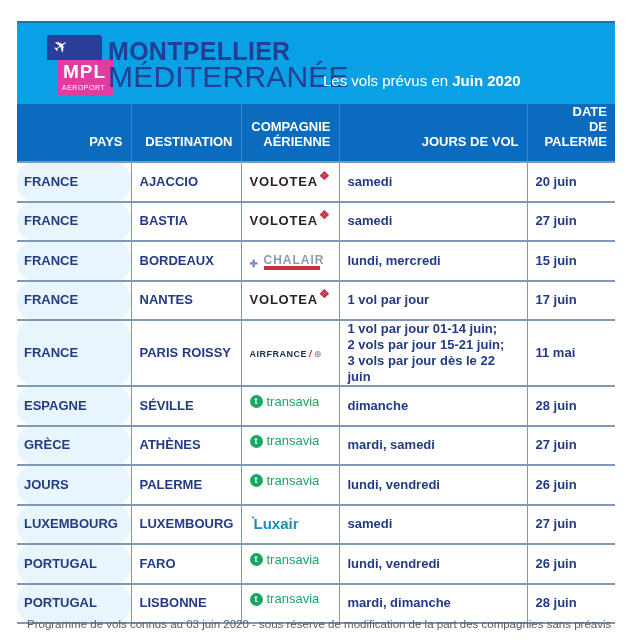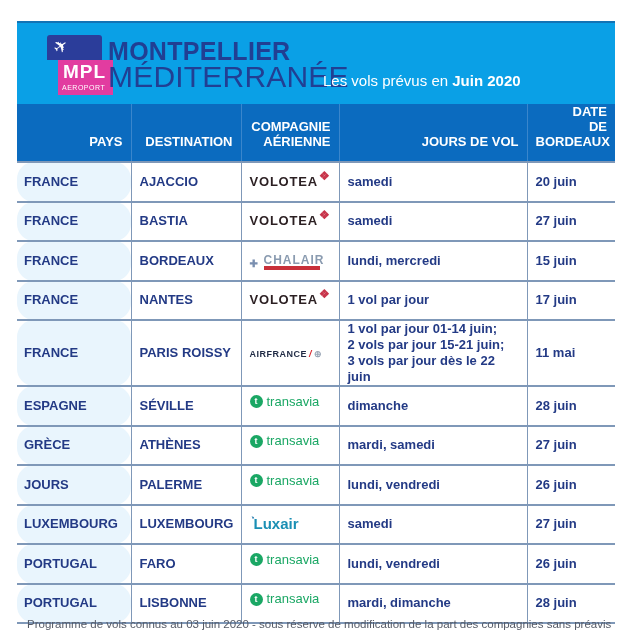--- a/index.html
+++ b/index.html
@@ -93,21 +93,21 @@
       <col class="col-comp">
       <col class="col-jours">
       <col class="col-date">
   </colgroup>
   <thead>
     <tr>
       <th>PAYS</th>
       <th>DESTINATION</th>
       <th><span>COMPAGNIE</span><br><span>AÉRIENNE</span></th>
       <th>JOURS DE VOL</th>
-      <th><span>DATE</span><br><span>DE BORDEAUX</span></th>
+      <th><span>DATE</span><br><span>DE PALERME</span></th>
     </tr>
   </thead>
   <tbody>
     <tr>
       <td>FRANCE</td>
       <td>AJACCIO</td>
       <td><span class="logo volotea">
             <span>VOLOTEA</span>
             <span class="diamond">❖</span>
           </span></td>

